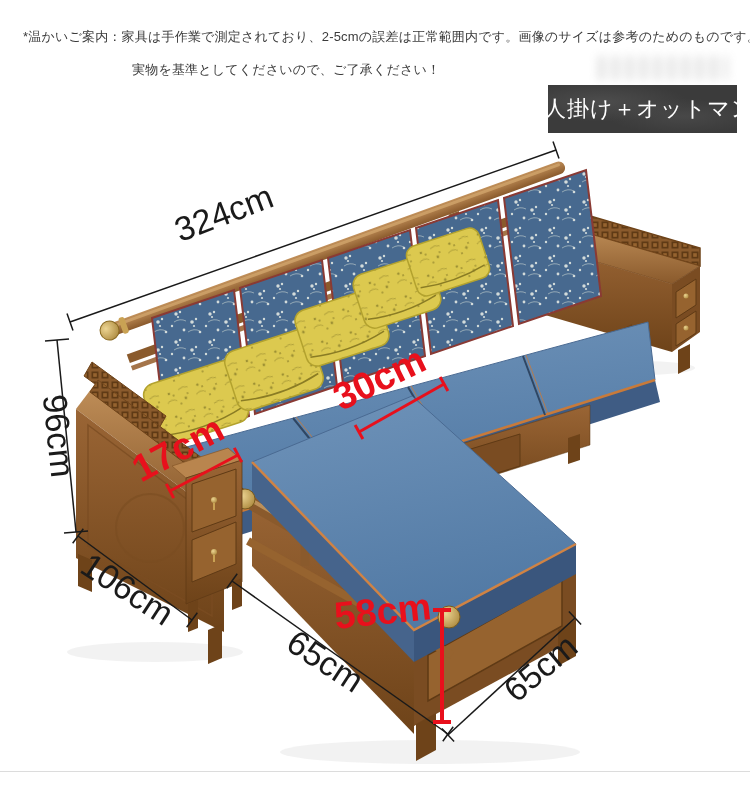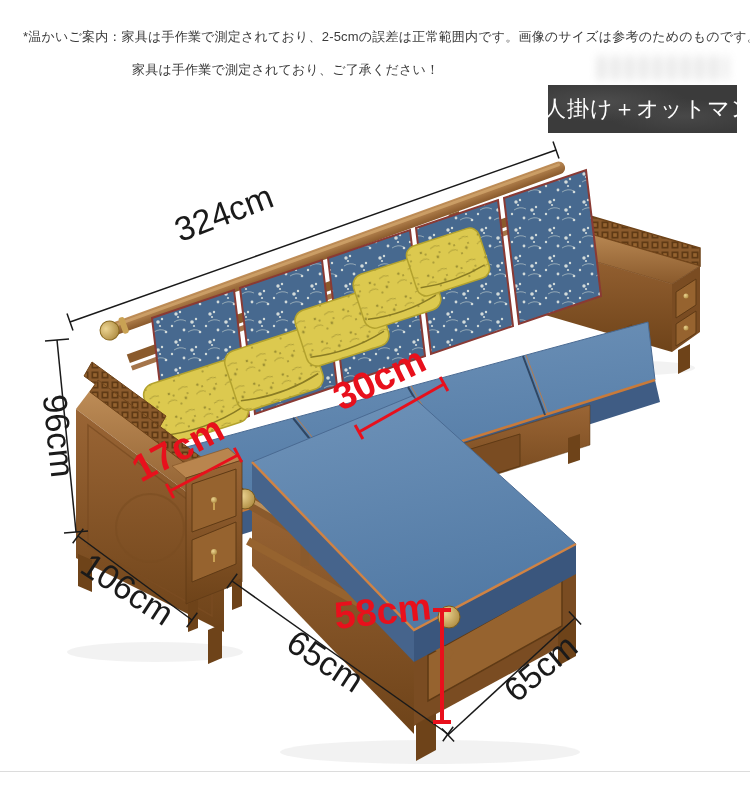--- a/index.html
+++ b/index.html
@@ -30,21 +30,21 @@
   .dim-label-red{fill:#e8101c;font-weight:bold;font-size:38px;}
   .dim-line{stroke:#1a1a1a;stroke-width:1.5;fill:none;}
   .dim-line-red{stroke:#e8101c;stroke-width:3;fill:none;}
 </style>
 </head>
 <body>
 
 <div class="stage">
 
   <div class="disclaimer disclaimer-1">*温かいご案内：家具は手作業で測定されており、2-5cmの誤差は正常範囲内です。画像のサイズは参考のためのものです。</div>
-  <div class="disclaimer disclaimer-2">家具は手作業で測定されており、ご了承ください！</div>
+  <div class="disclaimer disclaimer-2">実物を基準としてくださいので、ご了承ください！</div>
 
   <div class="watermark-blur"></div>
 
   <div class="badge">5人掛け＋オットマン</div>
 
   <svg class="scene" width="750" height="795" viewBox="0 0 750 795">
     <defs>
       <linearGradient id="gWood" x1="0" y1="0" x2="0" y2="1">
         <stop offset="0" stop-color="#c1905a"></stop>
           <stop offset="1" stop-color="#8a5a2c"></stop>

